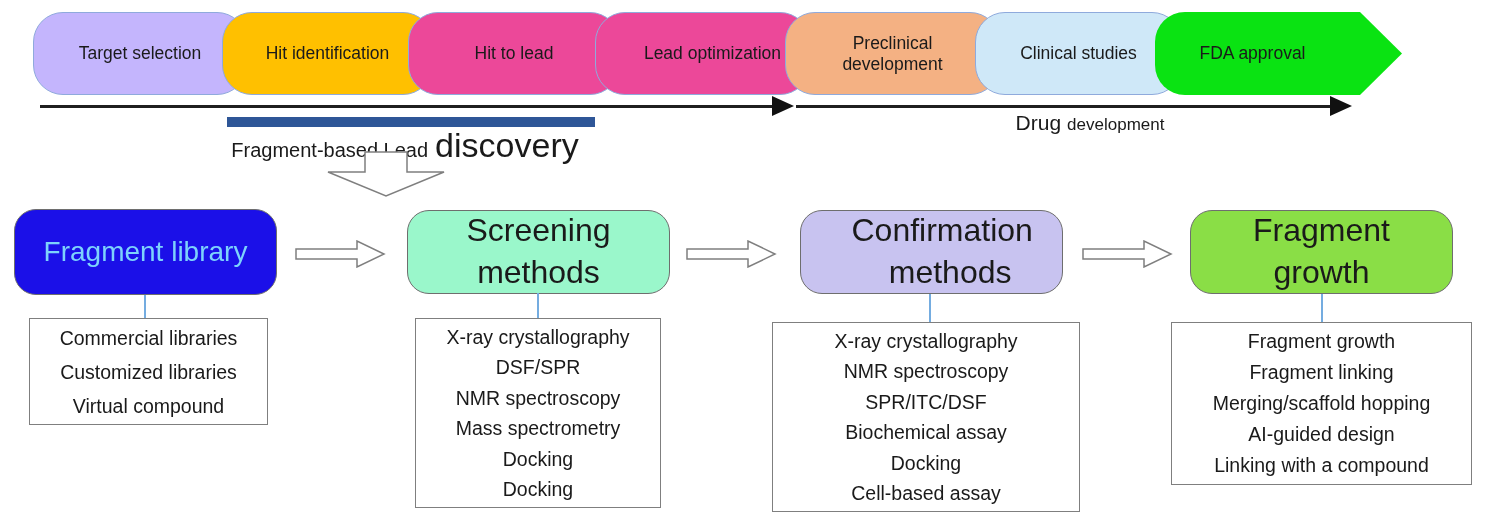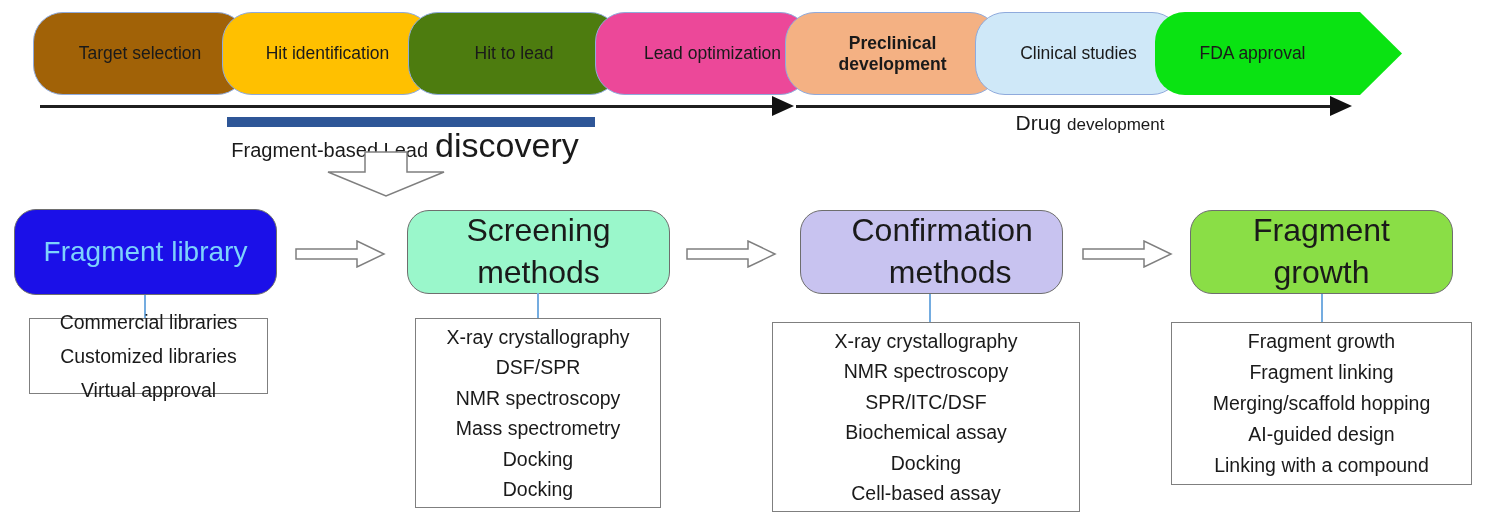--- a/index.html
+++ b/index.html
@@ -11,21 +11,21 @@
   .stage{
     position:absolute;top:12px;height:83px;box-sizing:border-box;
     border:1.5px solid #8faadc;border-radius:30px;
     display:flex;align-items:center;justify-content:center;text-align:center;
     font-size:17.5px;line-height:1.15;
   }
   .s1{left:33px;width:214px;z-index:1;}
   .s2{left:222px;width:211px;z-index:2;}
   .s3{left:408px;width:212px;z-index:3;}
   .s4{left:595px;width:215px;z-index:4;}
-  .s5{left:785px;width:215px;z-index:5;padding:4px 32px;font-weight:bold;}
+  .s5{left:785px;width:215px;z-index:5;padding:4px 32px;}
   .s6{left:975px;width:207px;z-index:6;}
   .s7{
     left:1155px;width:247px;z-index:7;border:none;
     border-radius:30px 0 0 30px;
     clip-path:polygon(0 0, calc(100% - 42px) 0, 100% 50%, calc(100% - 42px) 100%, 0 100%);
     padding-right:52px;
   }
   
   .tl-line{position:absolute;top:105px;height:2.5px;background:#1f1f1f;}
   .tl1{left:40px;width:734px;}
@@ -70,40 +70,40 @@
   .vconn{position:absolute;width:2px;background:#74ace0;}
   .c0{left:144px;top:295px;height:23px;}
   .c1{left:537px;top:293px;height:25px;}
   .c2{left:929px;top:294px;height:28px;}
   .c3{left:1321px;top:294px;height:28px;}
   
   .list-box{
     position:absolute;background:#ffffff;border:1.5px solid #7f7f7f;box-sizing:border-box;
     display:flex;flex-direction:column;justify-content:center;align-items:center;text-align:center;
   }
-  .l0{left:29px;top:318px;width:239px;height:76px;}
+  .l0{left:29px;top:318px;width:239px;height:107px;}
   .l1{left:415px;top:318px;width:246px;height:190px;}
   .l2{left:772px;top:322px;width:308px;height:190px;}
   .l3{left:1171px;top:322px;width:301px;height:163px;}
   .list-item{font-size:19.5px;line-height:30.5px;white-space:nowrap;}
   .l0 .list-item{line-height:34px;}
   .l3 .list-item{line-height:31px;}
 </style>
 </head>
 <body>
 
 <div class="canvas">
 
-  <div class="stage s1" style="background-color: #a16207;">
+  <div class="stage s1" style="background-color: #c4b5fd;">
     <span>Target selection</span>
   </div>
   <div class="stage s2" style="background-color: rgb(255, 192, 0);">
     <span>Hit identification</span>
   </div>
-  <div class="stage s3" style="background-color: #4d7c0f;">
+  <div class="stage s3" style="background-color: #ec4899;">
     <span>Hit to lead</span>
   </div>
   <div class="stage s4" style="background-color: #ec4899; padding-left: 20px;">
     <span>Lead optimization</span>
   </div>
   <div class="stage s5" style="background-color: rgb(244, 177, 131);">
     <span>Preclinical development</span>
   </div>
   <div class="stage s6" style="background-color: rgb(207, 232, 248);">
     <span>Clinical studies</span>
@@ -131,21 +131,21 @@
     <polygon class="hollow" points="38,1 80,1 80,21 117,21 59,45 1,21 38,21"></polygon>
   </svg>
 
   <div class="group-title g0" style="background-color: rgb(27, 16, 232);">
     <span class="gt-text" style="color: #7dd3fc;">Fragment library</span>
   </div>
   <div class="vconn c0"></div>
   <div class="list-box l0">
     <div class="list-item">Commercial libraries</div>
     <div class="list-item">Customized libraries</div>
-    <div class="list-item">Virtual approval</div>
+    <div class="list-item">Virtual compound</div>
   </div>
 
   <svg class="hollow-arrow ha1" width="91" height="28">
     <polygon class="hollow" points="1,9 62,9 62,1 89,14 62,27 62,19 1,19"></polygon>
   </svg>
 
   <div class="group-title g1" style="background-color: rgb(154, 247, 203);">
     <span class="gt-text gt-wrap" style="color: rgb(26, 26, 26);">Screening methods</span>
   </div>
   <div class="vconn c1"></div>

